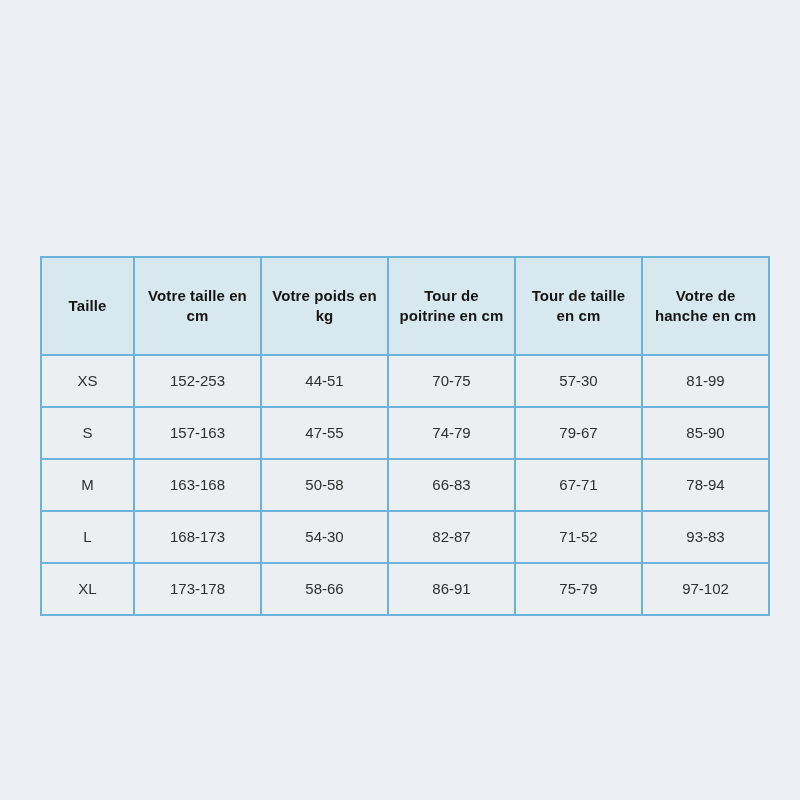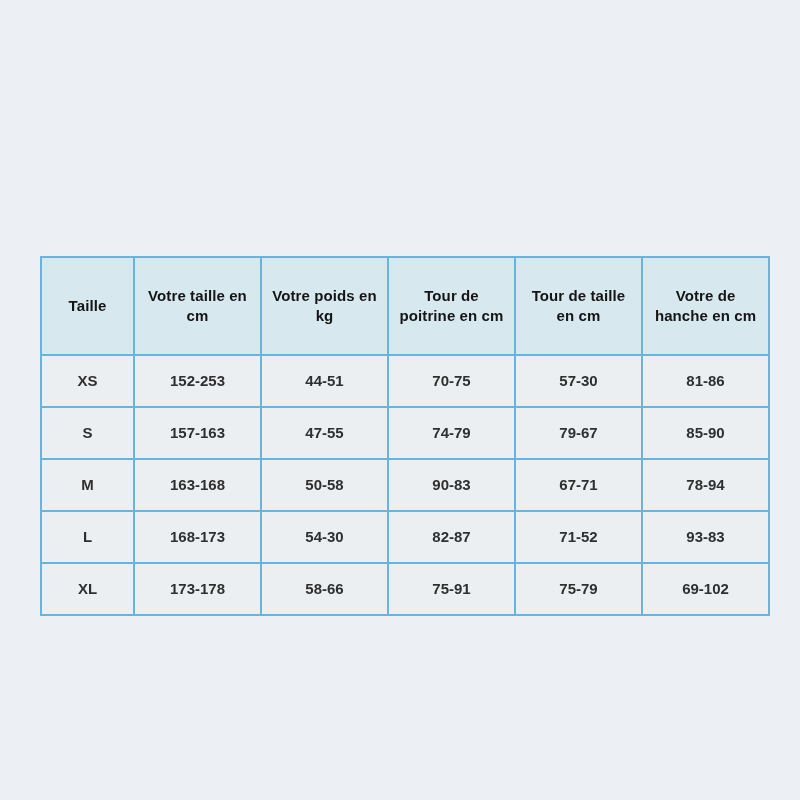--- a/index.html
+++ b/index.html
@@ -50,21 +50,21 @@
     color: #151515;
     font-weight: bold;
     font-size: 15px;
     line-height: 1.32;
     letter-spacing: 0.1px;
   }
   table.size-table tbody td {
     background: #ebeff2;
     height: 52px;
     color: #2f2f2f;
-    font-weight: bold;
+    font-weight: normal;
     font-size: 15px;
     line-height: 1.2;
   }
 </style>
 </head>
 <body>
 
 <div id="page">
 
   <div id="size-table-wrap">
@@ -87,51 +87,51 @@
           <th>Votre de hanche en cm</th>
         </tr>
       </thead>
       <tbody>
         <tr>
           <td>XS</td>
           <td>152-253</td>
           <td>44-51</td>
           <td>70-75</td>
           <td>57-30</td>
-          <td>81-86</td>
+          <td>81-99</td>
         </tr>
         <tr>
           <td>S</td>
           <td>157-163</td>
           <td>47-55</td>
           <td>74-79</td>
           <td>79-67</td>
           <td>85-90</td>
         </tr>
         <tr>
           <td>M</td>
           <td>163-168</td>
           <td>50-58</td>
-          <td>90-83</td>
+          <td>66-83</td>
           <td>67-71</td>
           <td>78-94</td>
         </tr>
         <tr>
           <td>L</td>
           <td>168-173</td>
           <td>54-30</td>
           <td>82-87</td>
           <td>71-52</td>
           <td>93-83</td>
         </tr>
         <tr>
           <td>XL</td>
           <td>173-178</td>
           <td>58-66</td>
-          <td>75-91</td>
+          <td>86-91</td>
           <td>75-79</td>
-          <td>69-102</td>
+          <td>97-102</td>
         </tr>
       </tbody>
     </table>
   </div>
 
 </div>
 
 </body></html>

